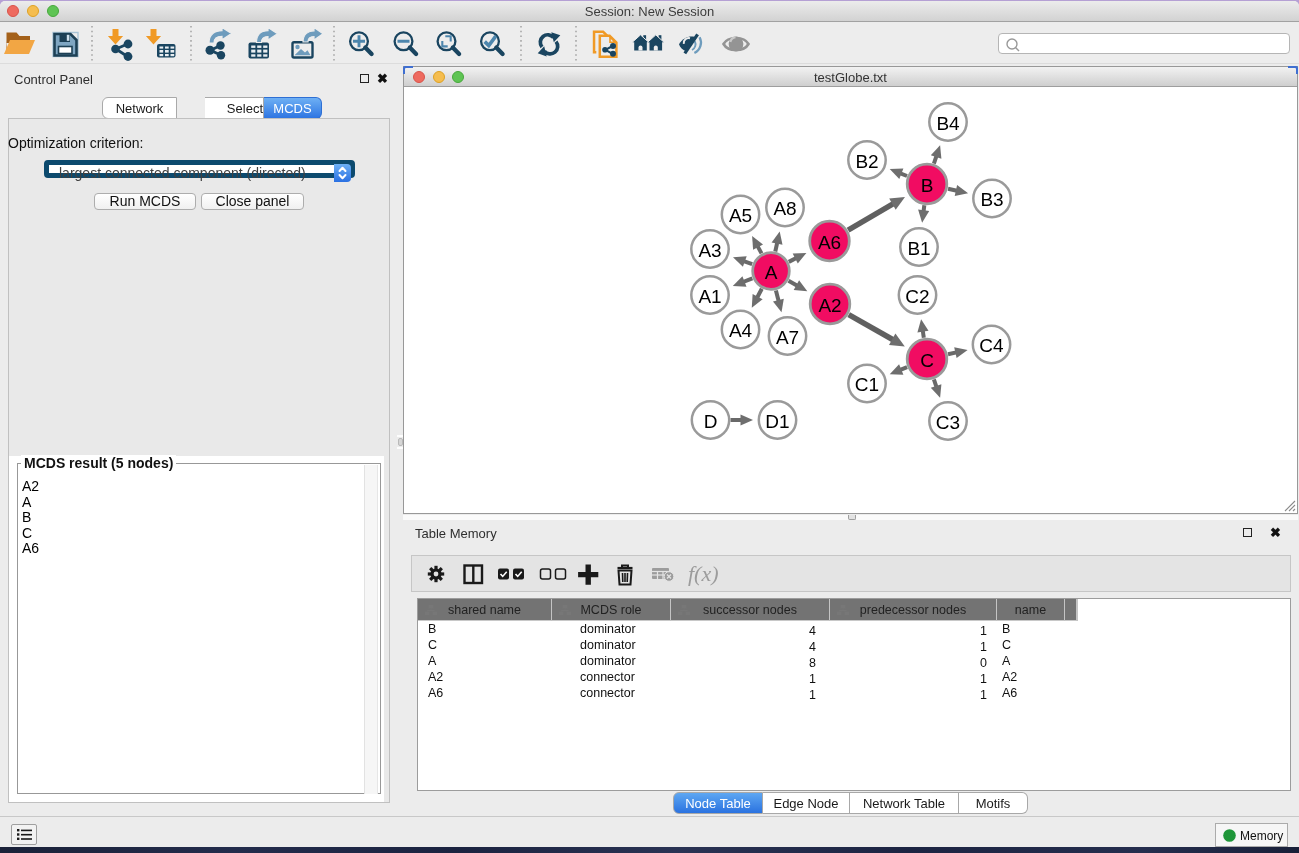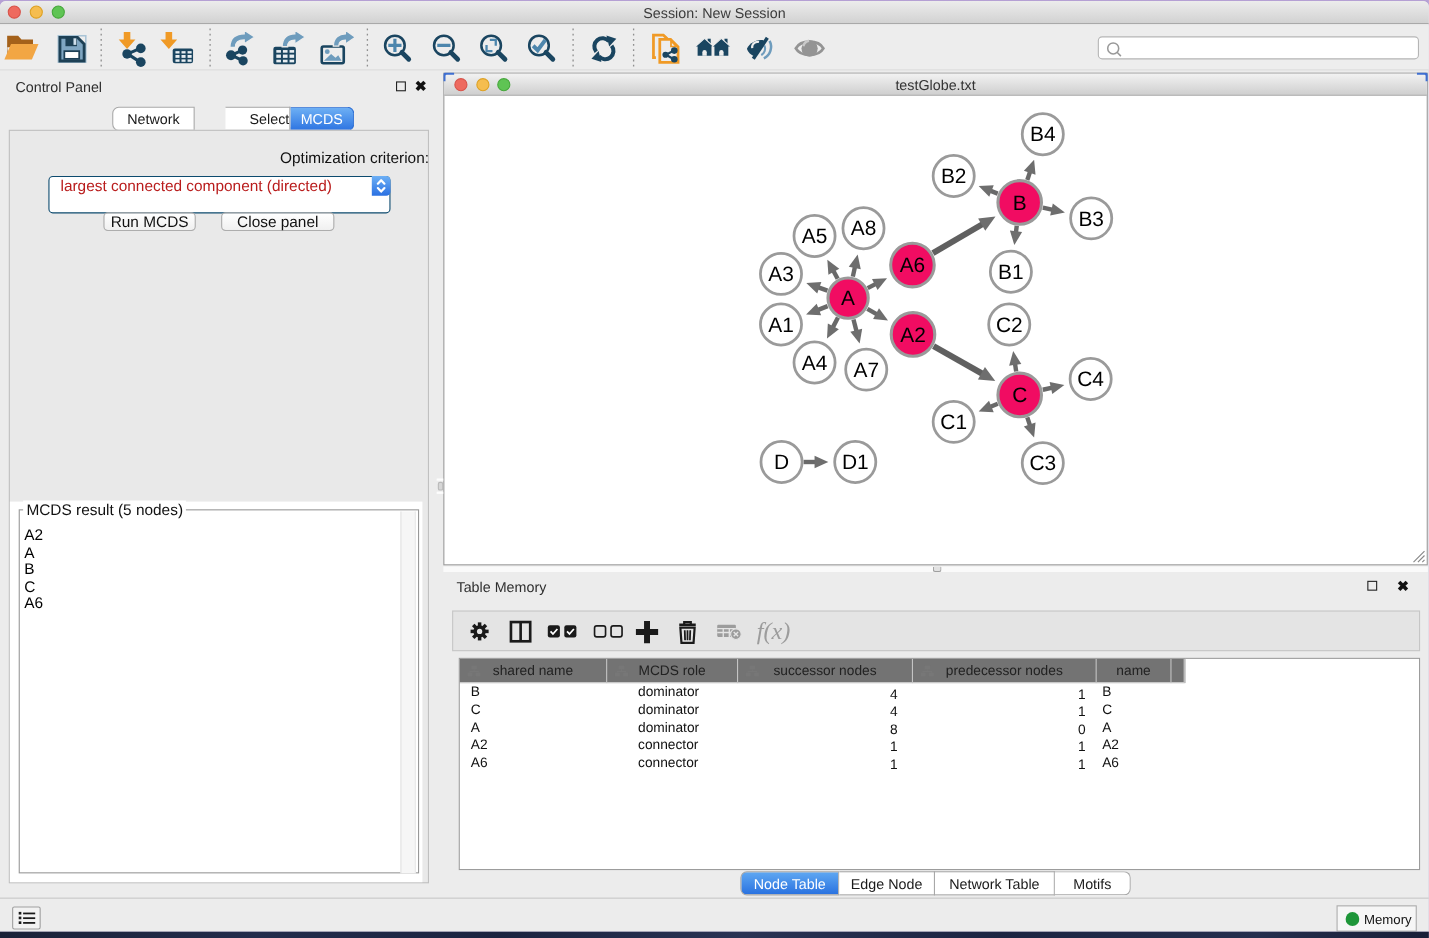--- a/index.html
+++ b/index.html
@@ -17,26 +17,26 @@
 
 #search { position:absolute; left:998px; top:32px; width:292px; height:21px; background:#fff; border:1px solid #b5b5b5; border-radius:4px; }
 
 .phead { position:absolute; font-size:13px; color:#2e2e2e; }
 .floatico { position:absolute; width:9px; height:9px; border:1.5px solid #222; }
 .closeico { position:absolute; font-size:13px; color:#111; font-weight:bold; }
 
 #cpanel { position:absolute; left:8px; top:117px; width:382px; height:685px; background:#e9e9e9; border:1px solid #c0c0c0; }
 .tab { position:absolute; top:96px; height:22px; background:#fff; border:1px solid #a9a9a9; border-left:none; font-size:13px; color:#1a1a1a; text-align:center; line-height:21px; }
 .tabsel { background:linear-gradient(#6eb0f4,#2e75e2); color:#fff; border-color:#2e6fd4; }
-.combo { position:absolute; left:44px; top:159px; width:311px; height:34px; background:#fff; border:1px solid #0c4a6e; border-radius:4px; font-size:14px; color:#b91c1c; line-height:17px; padding-left:10px; }
+.combo { position:absolute; left:44px; top:159px; width:311px; height:18px; background:#fff; border:5px solid #0c4a6e; border-radius:4px; font-size:14px; color:#404040; line-height:17px; padding-left:10px; }
 .combo .spin { position:absolute; right:-1px; top:-1px; width:17px; height:18px; border-radius:0 4px 4px 0; background:linear-gradient(#6db0f5,#2a70e2); }
 .btn { position:absolute; top:192px; height:17px; background:linear-gradient(#ffffff,#f0f0f0); border:1px solid #adadad; border-radius:4px; font-size:14px; color:#111; text-align:center; line-height:15px; }
 #mcdswhite { position:absolute; left:9px; top:455px; width:375px; height:346px; background:#fff; }
 #mcdsbox { position:absolute; left:17px; top:462px; width:364px; height:331px; border:1px solid #989898; }
-#mcdslegend { position:absolute; left:21px; top:454px; background:#fff; padding:0 3px; font-size:14px; color:#111; }
+#mcdslegend { position:absolute; left:21px; top:454px; background:#fff; padding:0 3px; font-size:14px; color:#111;font-weight:bold; }
 .mitem { position:absolute; left:22px; font-size:14px; color:#000; }
 #mscroll { position:absolute; left:346px; top:1px; width:14px; height:329px; background:#f6f6f6; border-left:1px solid #e2e2e2; border-right:1px solid #e6e6e6; }
 
 #nwin { position:absolute; left:403px; top:65px; width:895px; height:448px; border:1px solid #989898; background:#fff; }
 #ntitle { position:absolute; left:0; top:0; width:893px; height:20px; background:linear-gradient(#f2f2f2,#cfcfcf); border-bottom:1px solid #9e9e9e; }
 #ntitle .t { position:absolute; width:100%; text-align:center; top:3px; font-size:13px; color:#333; }
 
 #tptool { position:absolute; left:411px; top:554px; width:880px; height:37px; background:#e4e4e4; border:1px solid #c6c6c6; }
 #ttable { position:absolute; left:417px; top:597px; width:874px; height:193px; background:#fff; border:1px solid #9c9c9c; }
 #thead { position:absolute; left:0; top:0; width:659px; height:22px; background:#737373; border-bottom:1px solid #c8c8c8; border-right:1px solid #c4c4c4; }
@@ -181,27 +181,27 @@
   <div class="phead" style="left:14px; top:71px;">Control Panel</div>
   <div class="floatico" style="left:360px; top:73px;"></div>
   <div class="closeico" style="left:377px; top:70px;">✖</div>
 
   <div class="tab" style="left:76px; width:75px; border-left:1px solid #a9a9a9; border-radius:6px 0 0 6px;margin-left:26px;">Network</div>
   <div class="tab" style="left:151px; width:54px;margin-top:32px;">Style</div>
   <div class="tab" style="left:205px; width:59px;text-align:right;">Select</div>
   <div class="tab tabsel" style="left:264px; width:58px; border-radius:0 6px 6px 0;">MCDS</div>
 
   <div id="cpanel"></div>
-  <div class="abs" style="left:8px; top:134px; width:382px; text-align:right; font-size:14px; color:#111;">Optimization criterion:</div>
+  <div class="abs" style="left:8px; top:134px; width:382px; text-align:left; font-size:14px; color:#111;">Optimization criterion:</div>
   <div class="combo">largest connected component (directed)
     <div class="spin"><svg width="17" height="18">
           <path d="M5.5 7 L8.5 3.8 L11.5 7 M5.5 11 L8.5 14.2 L11.5 11" stroke="#fff" stroke-width="2" fill="none" stroke-linecap="round" stroke-linejoin="round"></path>
         </svg></div>
   </div>
-  <div class="btn" style="left:94px; width:84px;text-align:center;">Run MCDS</div>
+  <div class="btn" style="left:94px; width:102px;text-align:center;">Run MCDS</div>
   <div class="btn" style="left:201px; width:103px;">Close panel</div>
 
   <div id="mcdswhite"></div>
   <div id="mcdsbox">
       <div id="mscroll"></div>
     </div>
   <div id="mcdslegend">MCDS result (5 nodes)</div>
   <div class="mitem" style="top:477px;">A2</div>
   <div class="mitem" style="top:493px;">A</div>
   <div class="mitem" style="top:508px;">B</div>

